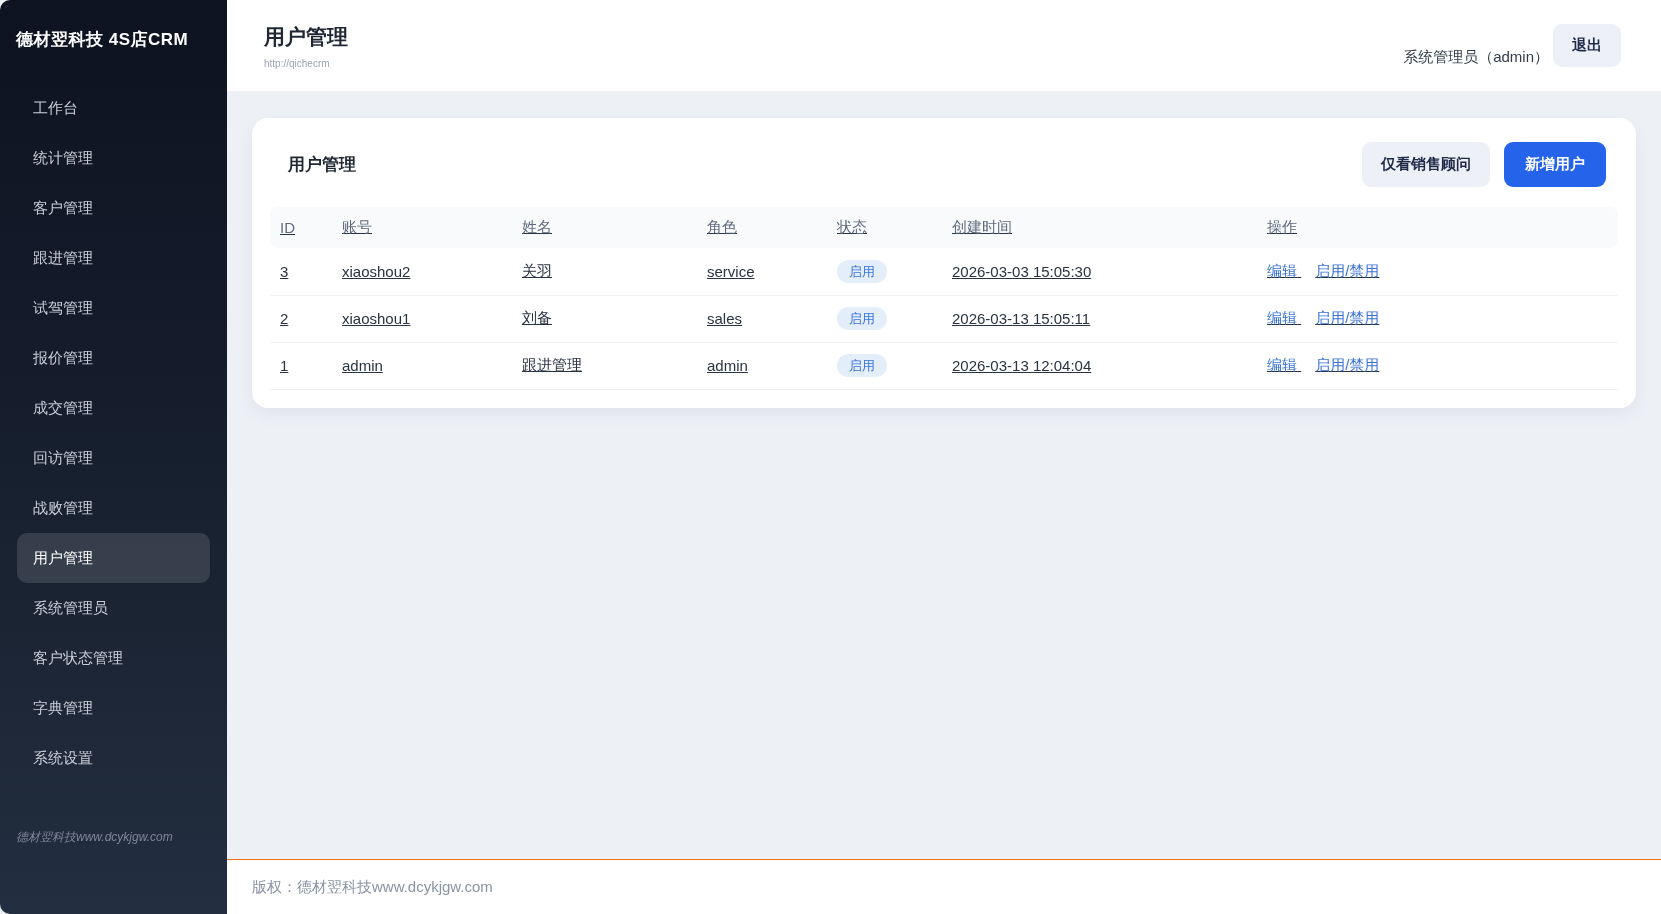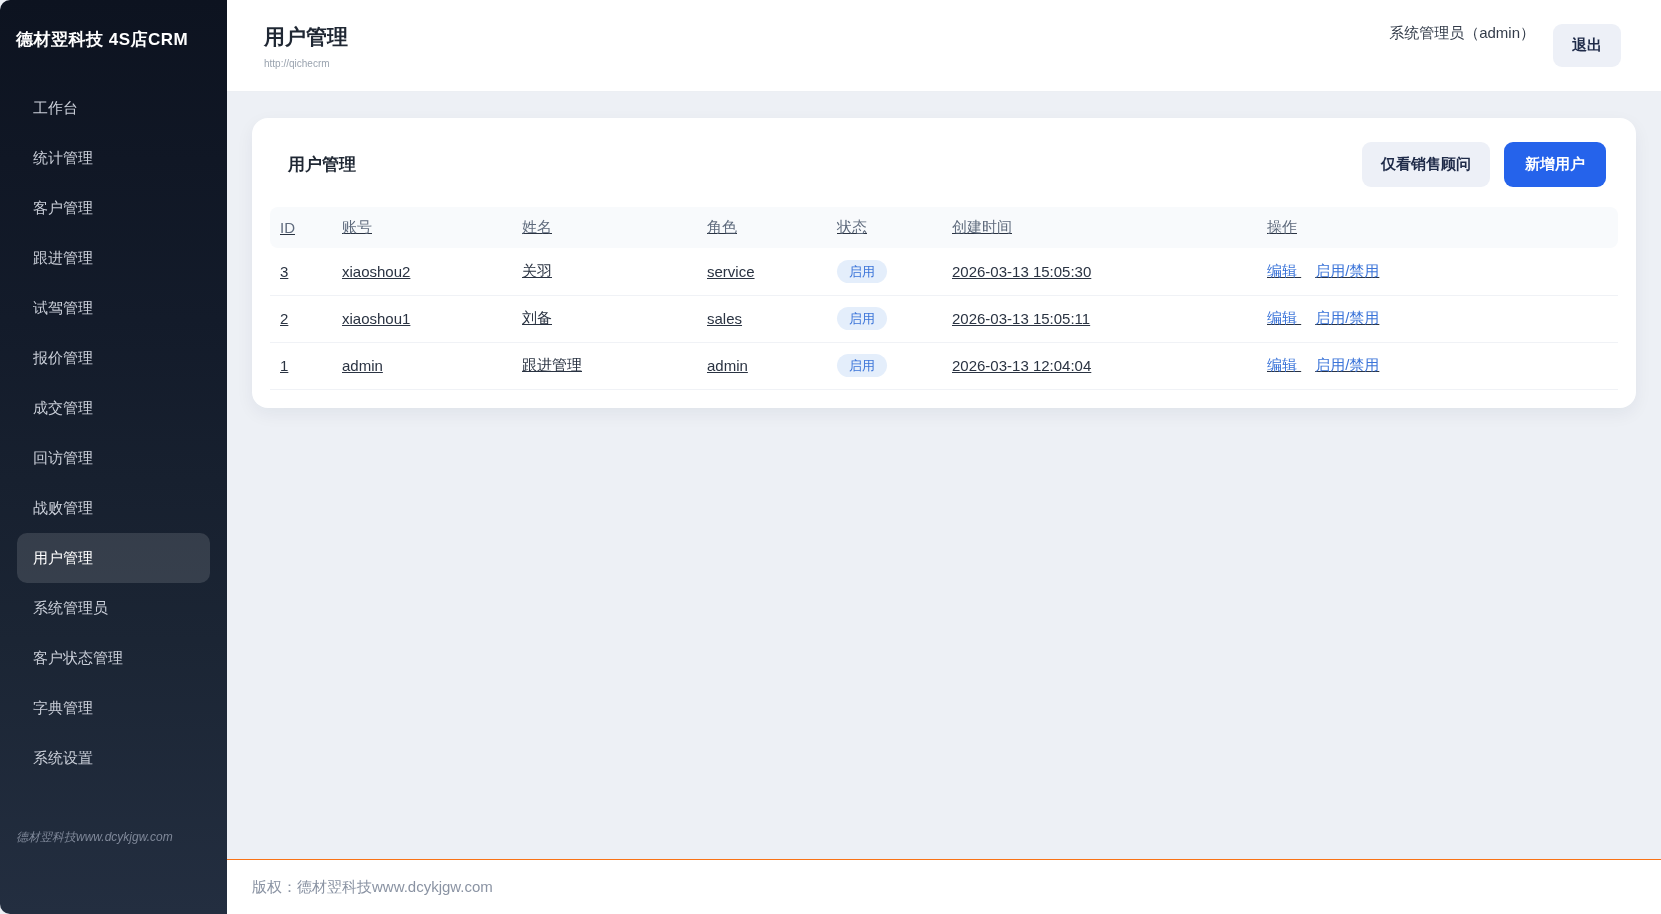--- a/index.html
+++ b/index.html
@@ -73,21 +73,21 @@
     height: 92px;
     min-height: 92px;
     display: flex;
     align-items: center;
     justify-content: space-between;
     padding: 0 40px 0 37px;
     border-bottom: 1px solid #eceff3;
   }
   .topbar-title { font-size: 21px; font-weight: bold; color: #1f2733; }
   .topbar-subtitle { font-size: 10px; color: #9aa3af; margin-top: 7px; }
-  .topbar-right { display: flex; align-items: flex-start; gap: 18px; }
+  .topbar-right { display: flex; align-items: flex-end; gap: 4px; }
   .topbar-user { font-size: 15px; color: #333c4a; }
   .logout-btn {
     background: #edf0f7;
     color: #1e2a48;
     font-size: 15px;
     font-weight: bold;
     border: none;
     border-radius: 9px;
     padding: 12px 19px;
     cursor: pointer;
@@ -258,21 +258,21 @@
             <th class="col-ops">操作</th>
           </tr>
         </thead>
         <tbody>
           <tr>
             <td>3</td>
             <td>xiaoshou2</td>
             <td>关羽</td>
             <td>service</td>
             <td><span class="status-pill">启用</span></td>
-            <td>2026-03-13 15:05:30</td>
+            <td>2026-03-03 15:05:30</td>
             <td>
               <a class="op-link">编辑</a>
               <a class="op-link">启用/禁用</a>
             </td>
           </tr>
           <tr>
             <td>2</td>
             <td>xiaoshou1</td>
             <td>刘备</td>
             <td>sales</td>

